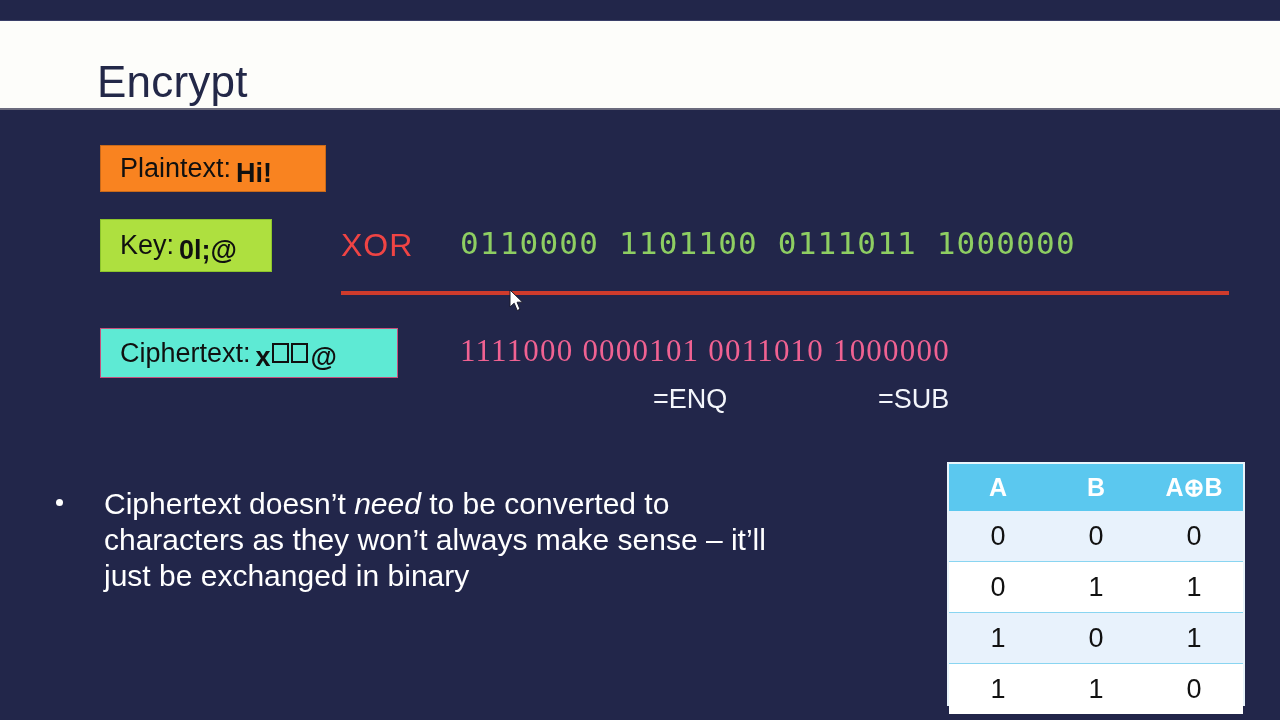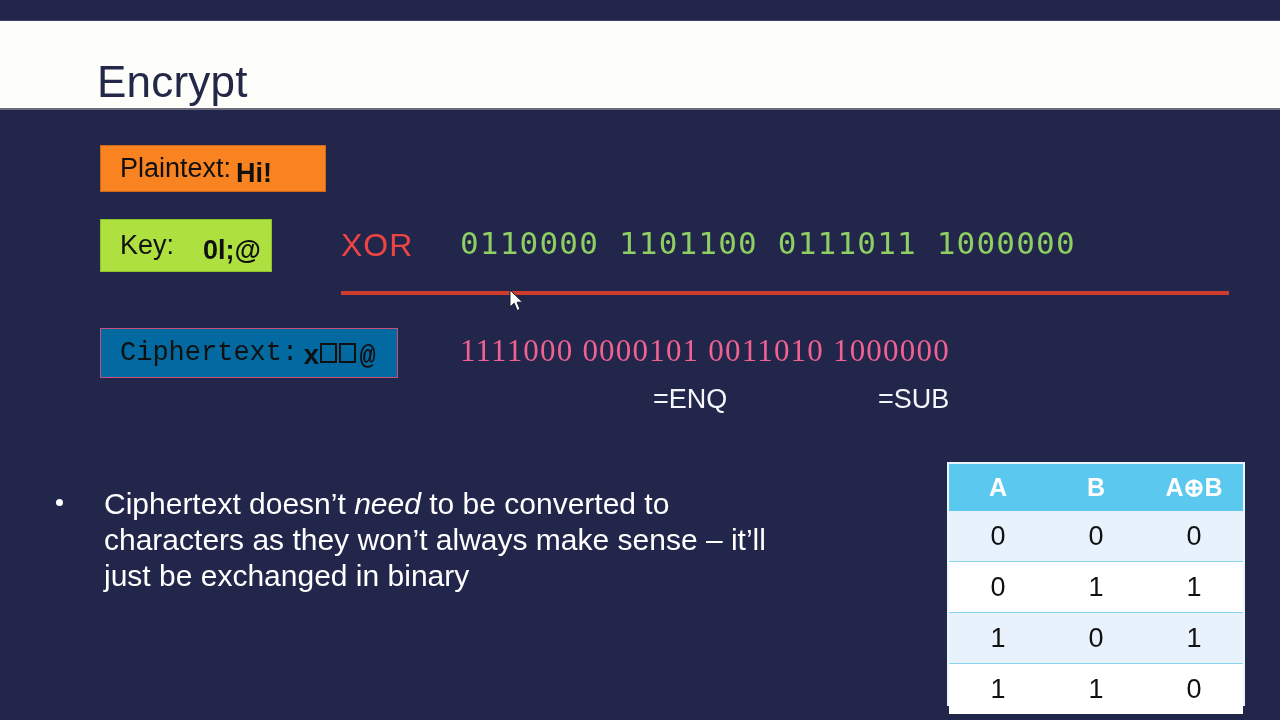--- a/index.html
+++ b/index.html
@@ -40,25 +40,25 @@
     white-space:nowrap;
     line-height:1;
   }
   .chip .bold{font-weight:bold;margin-left:5px;margin-top:9px;}
   #chip-plaintext{
     left:100px;top:145px;width:226px;height:47px;
     background:#f98320;border:1px solid #c96a1a;
   }
   #chip-key{
     left:100px;top:219px;width:172px;height:53px;
-    background:#aee03f;border:1px solid #8cc52b;gap:24px;
+    background:#aee03f;border:1px solid #8cc52b;
   }
   #chip-ciphertext{
     left:100px;top:328px;width:298px;height:50px;
-    background:#0369a1;border:1px solid #c9507c;font-family:Liberation Mono, monospace;
+    background:#5eead4;border:1px solid #c9507c;
   }
   .boxglyph{
     display:inline-block;width:17px;height:20px;
     border:2px solid #101010;box-sizing:border-box;
     margin:0 1px;vertical-align:-2px;
   }
   
   .binrow{
     position:absolute;
     font-family:"DejaVu Sans Mono", monospace;

